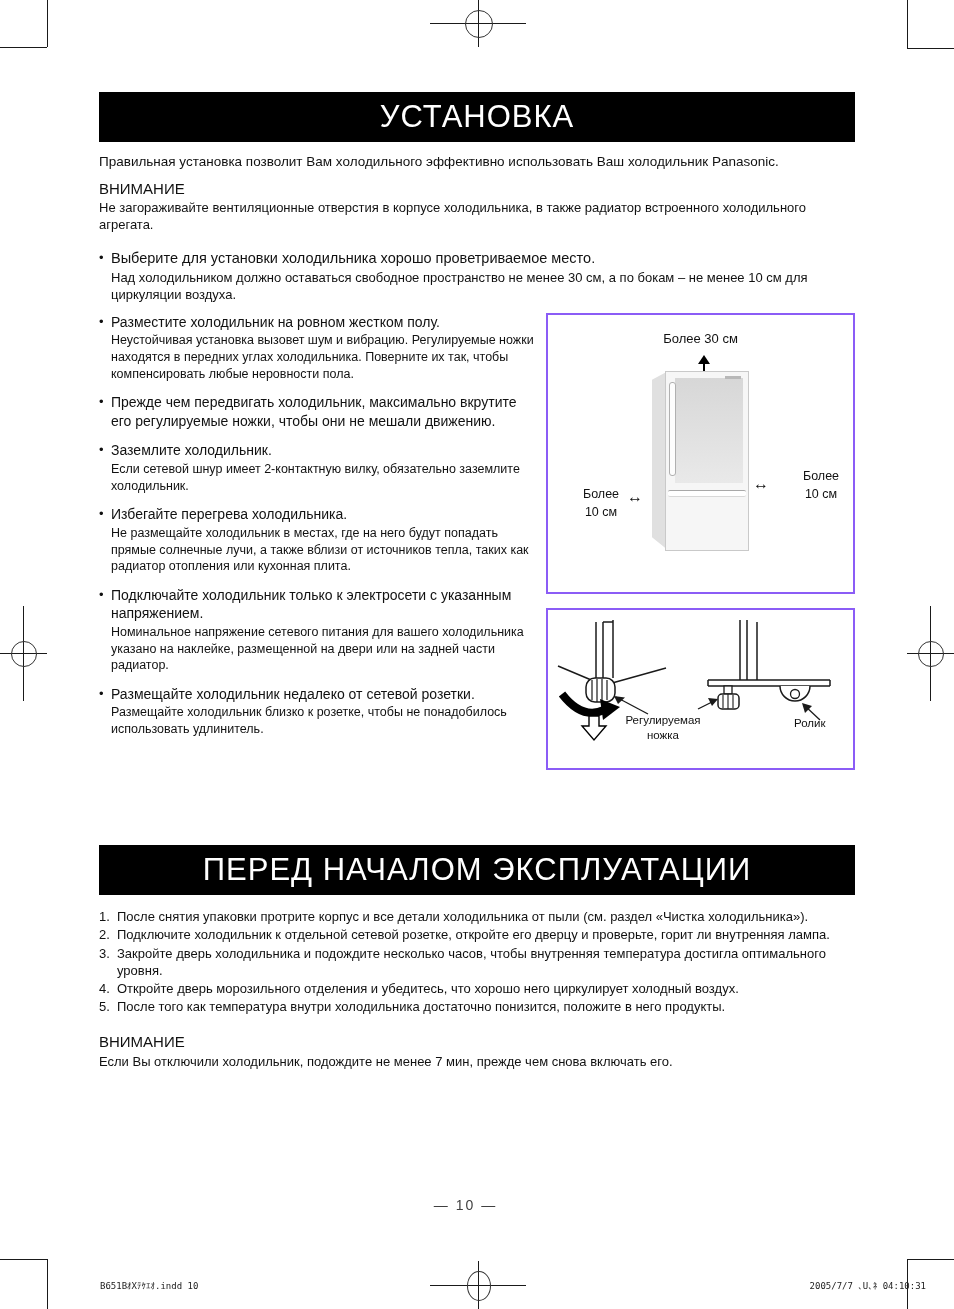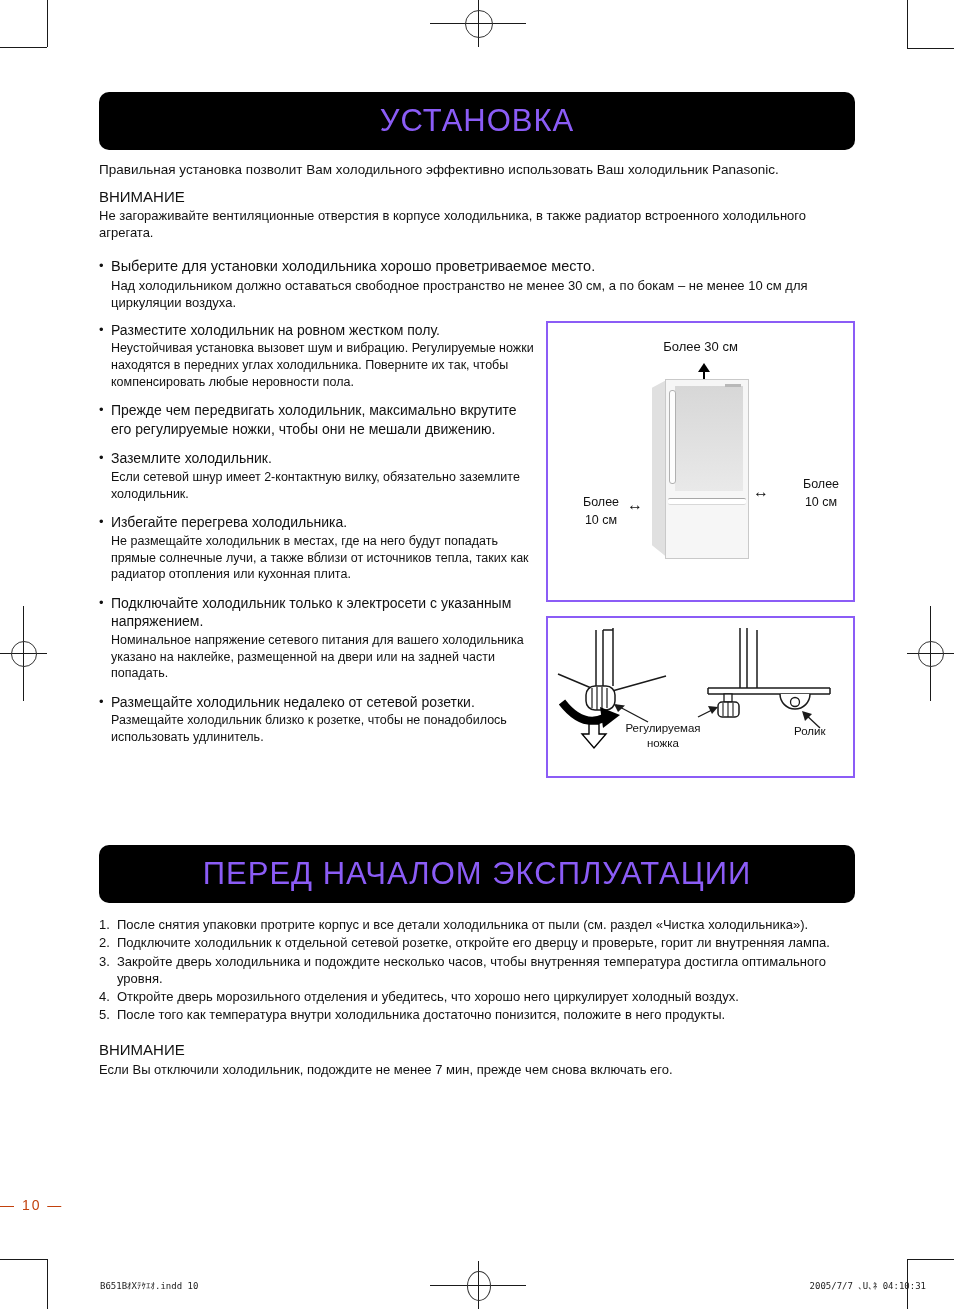--- a/index.html
+++ b/index.html
@@ -10,22 +10,22 @@
   }
   
   .reg-h{position:absolute;height:1px;background:#1a1a1a;}
   .reg-v{position:absolute;width:1px;background:#1a1a1a;}
   .reg-circle{position:absolute;border:1px solid #333;border-radius:50%;}
   
   .content{position:absolute;left:99px;width:756px;}
   .sec1{top:92px;}
   .sec2{top:845px;}
   .bar{
-    height:58px;background:#000;color:#8b5cf6;display:flex;align-items:center;justify-content:center;
-    font-size:31px;letter-spacing:1px;border-radius:10px;
+    height:50px;background:#000;color:#ffffff;display:flex;align-items:center;justify-content:center;
+    font-size:31px;letter-spacing:1px;
   }
   .intro{margin:11px 0 0 0;font-size:13.5px;line-height:1.3;}
   .attn-h{margin:9px 0 0 0;font-size:15px;font-weight:normal;}
   .attn-b{margin:2px 0 16px 0;font-size:13px;line-height:1.32;}
   .bullet{position:relative;padding-left:12px;margin:0 0 11px 0;}
   .bullet .mark{position:absolute;left:0;top:1px;font-size:13px;}
   .bullet .head{font-size:14px;line-height:1.33;}
   .bullet .body{font-size:12.5px;line-height:1.33;margin-top:1px;}
   .bullet1{margin-top:13px;margin-bottom:0;}
   .bullet1 .head{font-size:14.5px;}
@@ -58,21 +58,21 @@
   
   .f2-foot{position:absolute;left:56px;top:103px;width:118px;text-align:center;font-size:11.5px;line-height:1.3;}
   .f2-roller{position:absolute;left:246px;top:107px;width:60px;font-size:11.5px;}
   
   .steps{margin-top:13px;font-size:13px;line-height:1.33;}
   .step{position:relative;padding-left:18px;margin:0 0 1px 0;}
   .step .num{position:absolute;left:0;}
   .attn2-h{margin:17px 0 0 0;font-size:15px;font-weight:normal;}
   .attn2-b{margin:3px 0 0 0;font-size:13px;line-height:1.32;}
   
-  .pagenum{position:absolute;top:1197px;left:0;width:931px;font-size:14px;color:#c2410c;letter-spacing:2px;}
+  .pagenum{position:absolute;top:1197px;left:0;width:931px;text-align:center;font-size:14px;color:#404040;letter-spacing:2px;}
   .footer-l{position:absolute;left:100px;top:1281px;font-size:9px;color:#222;font-family:"DejaVu Sans Mono",monospace;}
   .footer-r{position:absolute;right:28px;top:1281px;font-size:9px;color:#222;font-family:"DejaVu Sans Mono",monospace;}
   svg{display:block;}
 </style>
 </head>
 <body>
 
 <div>
   <div class="reg-v" style="left:47px;top:0;height:47px;"></div>
   <div class="reg-h" style="left:0;top:47px;width:47px;"></div>
@@ -143,21 +143,21 @@
         <div class="body">Если сетевой шнур имеет 2-контактную вилку, обязательно заземлите холодильник.</div>
       </div>
       <div class="bullet">
         <span class="mark">•</span>
         <div class="head">Избегайте перегрева холодильника.</div>
         <div class="body">Не размещайте холодильник в местах, где на него будут попадать прямые солнечные лучи, а также вблизи от источников тепла, таких как радиатор отопления или кухонная плита.</div>
       </div>
       <div class="bullet">
         <span class="mark">•</span>
         <div class="head">Подключайте холодильник только к электросети с указанным напряжением.</div>
-        <div class="body">Номинальное напряжение сетевого питания для вашего холодильника указано на наклейке, размещенной на двери или на задней части попадать.</div>
+        <div class="body">Номинальное напряжение сетевого питания для вашего холодильника указано на наклейке, размещенной на двери или на задней части радиатор.</div>
       </div>
       <div class="bullet">
         <span class="mark">•</span>
         <div class="head">Размещайте холодильник недалеко от сетевой розетки.</div>
         <div class="body">Размещайте холодильник близко к розетке, чтобы не понадобилось использовать удлинитель.</div>
       </div>
     </div>
 
     <div class="colR">
 

